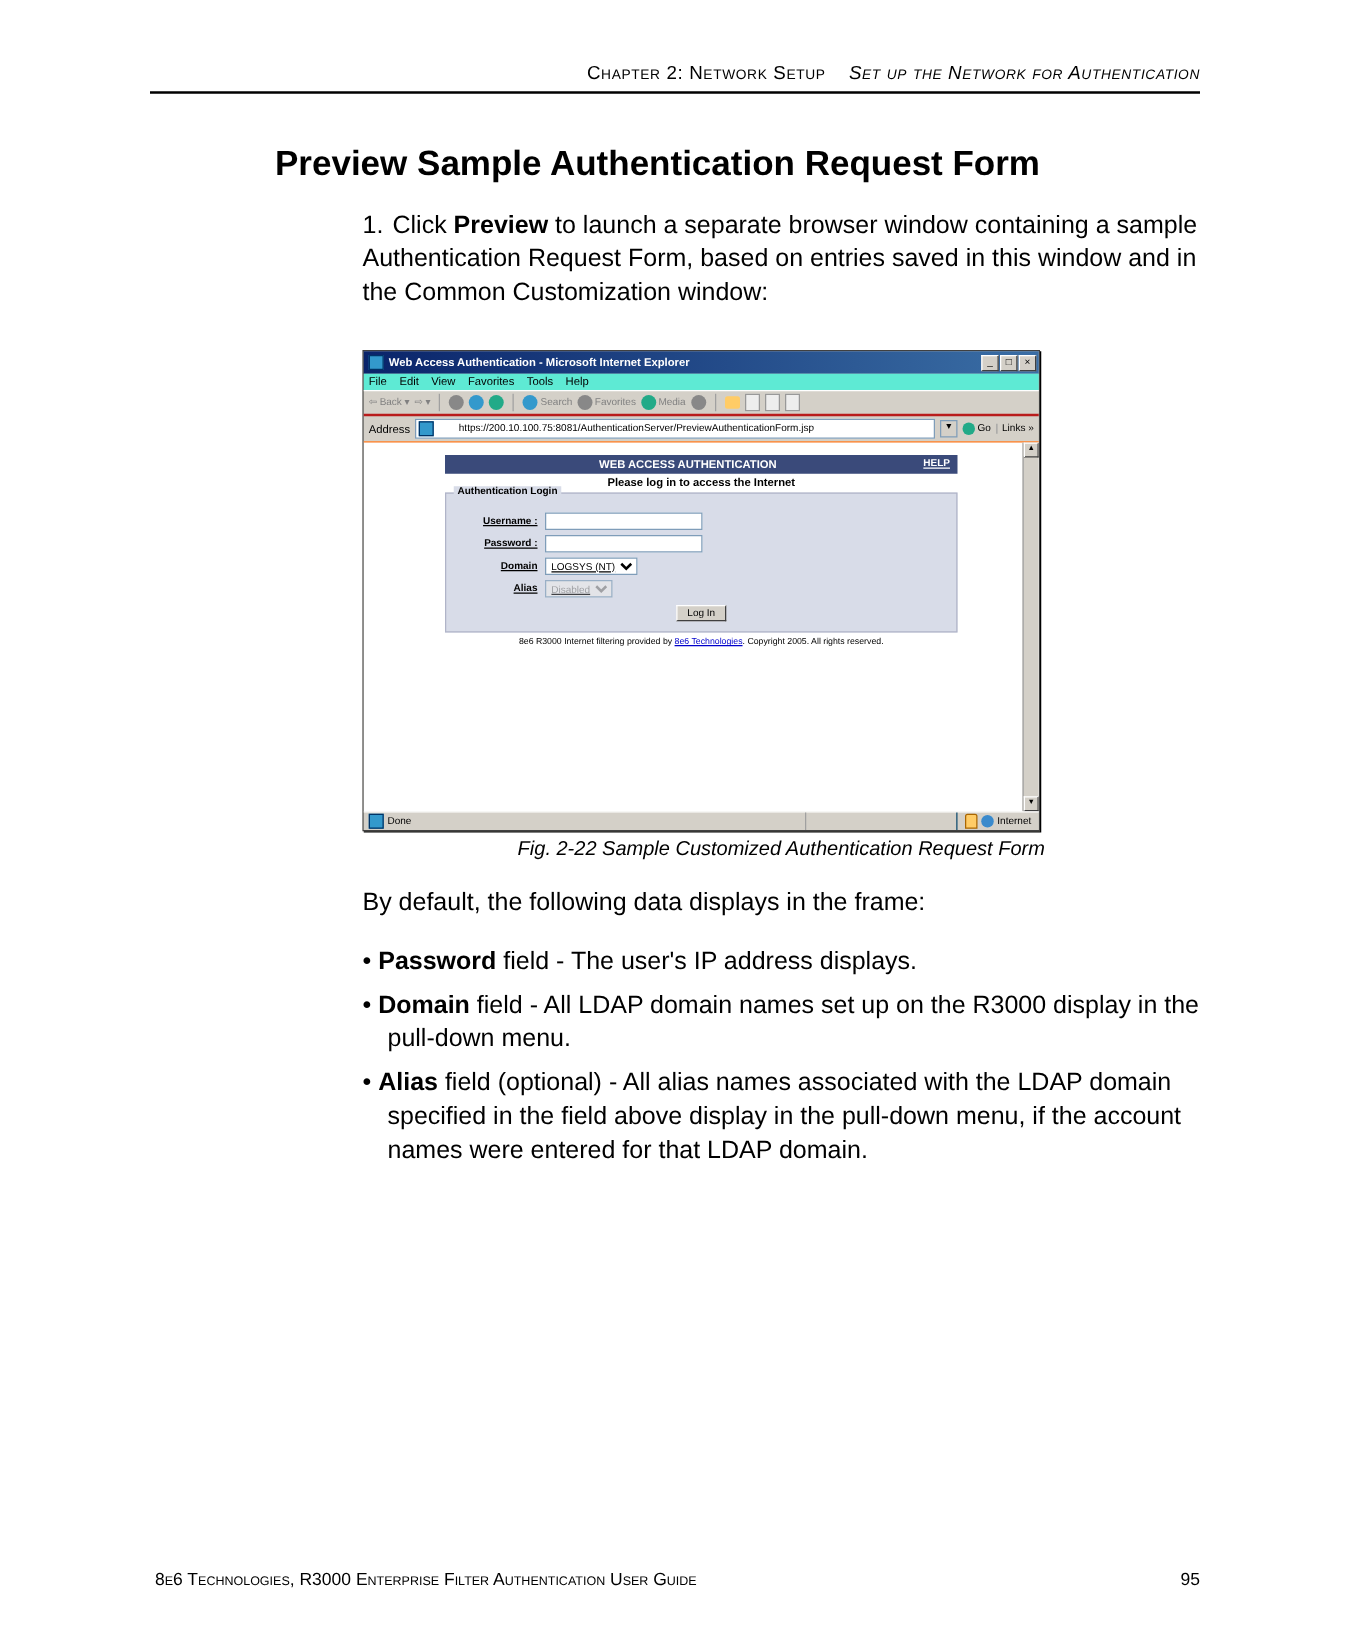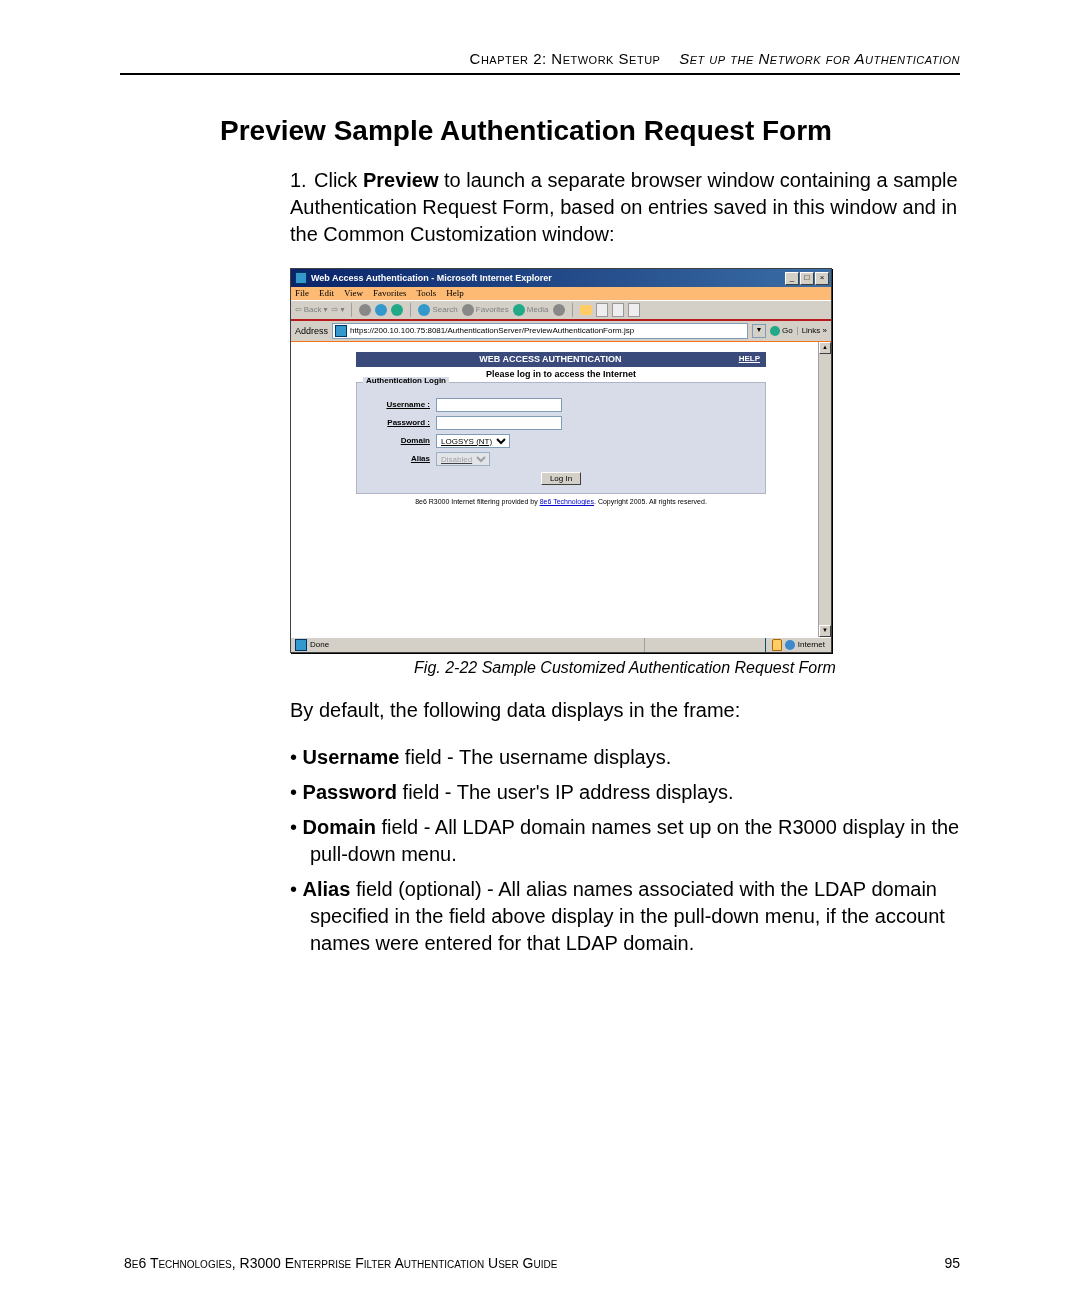--- a/index.html
+++ b/index.html
@@ -27,21 +27,21 @@
   h2.section-title {
     font-size: 28px;
     font-weight: bold;
     margin: 40px 0 20px 100px;
   }
   .body-block {
     margin-left: 170px;
     font-size: 20px;
     line-height: 1.35;
   }
-  .numbered { margin-bottom: 20px; }
+  .numbered { margin-bottom: 32px; }
   .numbered .num { display: inline-block; width: 24px; }
   .bullets { margin: 10px 0 0 0; padding: 0; list-style: none; }
   .bullets li { margin: 8px 0; padding-left: 20px; text-indent: -20px; }
   .bullets li::before { content: "•  "; }
   .bold { font-weight: bold; }
   .figure { margin: 18px 0 10px 170px; }
   .fig-caption {
     font-style: italic;
     font-size: 16px;
     text-align: center;
@@ -67,41 +67,41 @@
     height: 14px;
   }
   .titlebar .ie-logo { width:10px; height:10px; background:#39c; margin-right:4px; border:1px solid #036; }
   .titlebar .title-text { flex:1; font-weight:bold; font-size:9px; }
   .titlebar .winbtns { display:flex; gap:1px; }
   .titlebar .winbtn {
     width:12px; height:11px; background:#d4d0c8;
     border:1px solid #fff; border-right-color:#404040; border-bottom-color:#404040;
     font-size:8px; text-align:center; line-height:9px; color:#000;
   }
-  .menubar { background:#fdba74; padding:2px 4px; display:flex; gap:10px;font-family:Liberation Serif, serif; }
+  .menubar { background:#5eead4; padding:2px 4px; display:flex; gap:10px; }
   .menubar span { font-size:9px; }
   .toolbar {
     background:#d4d0c8; padding:2px 4px; display:flex; align-items:center; gap:4px;
     border-top:1px solid #fff;
   }
   .tb-btn { font-size:8px; color:#808080; display:flex; align-items:center; gap:2px; }
   .tb-icon { width:12px; height:12px; border-radius:50%; background:#888; display:inline-block; }
   .tb-icon.green { background:#2a8; }
   .tb-icon.blue  { background:#39c; }
   .tb-icon.doc   { background:#eee; border:1px solid #999; border-radius:0; width:10px; height:12px; }
   .tb-icon.mail  { background:#fc6; border-radius:2px; width:12px; height:10px; }
   .tb-sep { width:1px; height:14px; background:#a0a0a0; margin:0 3px; }
   .addrbar {
     background:#d4d0c8; padding:2px 4px; display:flex; align-items:center; gap:4px;
     border-top:2px solid #b91c1c;
   }
   .addrbar .lbl { font-size:9px; }
   .addrbar .addr-input {
     flex:1; background:#fff; border:1px solid #7f9db9; padding:1px 2px;
-    display:flex; align-items:center; gap:3px; height:12px;
+    display:flex; align-items:center; gap:20px; height:12px;
   }
   .addrbar .addr-input .page-ic { width:10px; height:10px; background:#39c; border:1px solid #036; }
   .addrbar .addr-input span { font-size:8px; }
   .addrbar .addr-dd { width:12px; height:12px; background:#d4d0c8; border:1px solid #7f9db9; text-align:center; font-size:7px; line-height:10px; }
   .addrbar .go-btn { font-size:8px; display:flex; align-items:center; gap:2px; }
   .addrbar .go-btn .go-ic { width:10px; height:10px; background:#2a8; border-radius:50%; }
   .addrbar .links { border-left:1px solid #a0a0a0; padding-left:4px; font-size:8px; }
 
   .content-area {
     background:#fff; padding:0; height:295px; position:relative; overflow:hidden;
@@ -307,21 +307,20 @@
         </div>
       </div>
 
     </div>
     <div class="fig-caption">Fig. 2-22  Sample Customized Authentication Request Form</div>
   </div>
 
   <div class="body-block">
     <p>By default, the following data displays in the frame:</p>
     <ul class="bullets">
-      <li><span class="bold">Username</span><span> field - The username displays.</span></li>
       <li><span class="bold">Password</span><span> field - The user's IP address displays.</span></li>
       <li><span class="bold">Domain</span><span> field - All LDAP domain names set up on the R3000 display in the pull-down menu.</span></li>
       <li><span class="bold">Alias</span><span> field (optional) - All alias names associated with the LDAP domain specified in the field above display in the pull-down menu, if the account names were entered for that LDAP domain.</span></li>
     </ul>
   </div>
 
   <div class="footer">
     <span class="ft-left">8e6 Technologies, R3000 Enterprise Filter Authentication User Guide</span>
     <span>95</span>
   </div>

